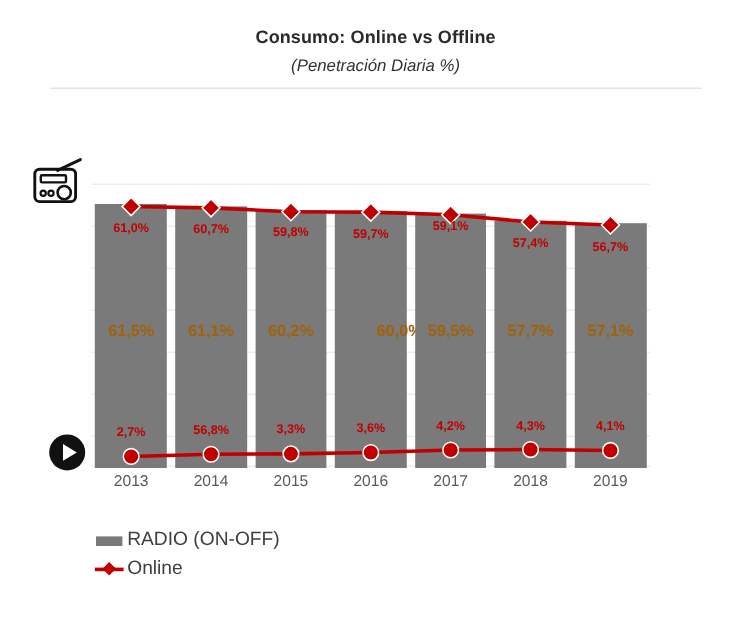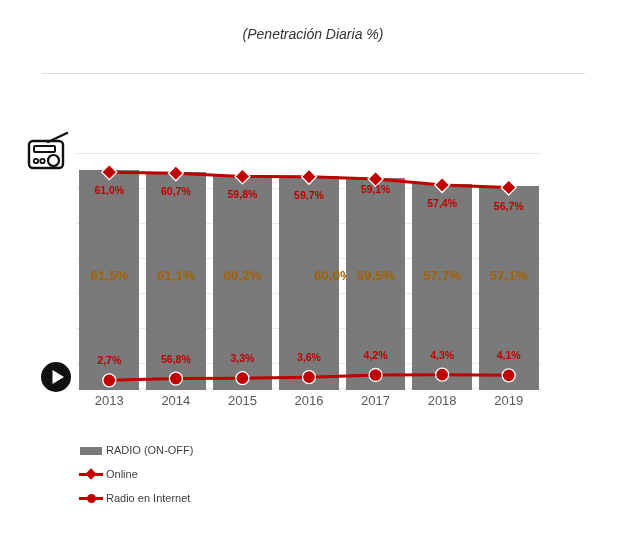--- a/index.html
+++ b/index.html
@@ -178,31 +178,32 @@
   .swatch-circle {
     position: absolute;
     left: 8.5px;
     top: 3.5px;
     width: 9px;
     height: 9px;
     background: #c00000;
     border-radius: 50%;
   }
   .legend-label {
-    font-size: 11px;
+    font-size: 16px;
     color: #404040;
     white-space: nowrap;
   }
 </style>
 </head>
 <body>
 
 <div id="slide">
 
   <div class="title-block">
+    <div class="title-main">Consumo: Online vs Offline</div>
     <div class="title-sub">(Penetración Diaria %)</div>
   </div>
   <div class="title-rule"></div>
 
   <div class="radio-icon">
     <svg viewBox="0 0 46 42" width="46" height="42" aria-hidden="true">
       <line x1="22" y1="11" x2="41" y2="2" stroke="#111" stroke-width="2.4" stroke-linecap="round"></line>
       <rect x="3" y="10" width="34" height="27" rx="4" ry="4" fill="none" stroke="#111" stroke-width="2.4"></rect>
       <rect x="8" y="15" width="21" height="6" rx="1" ry="1" fill="none" stroke="#111" stroke-width="2"></rect>
       <circle cx="27.5" cy="29.5" r="5.5" fill="none" stroke="#111" stroke-width="2.2"></circle>
@@ -299,22 +300,15 @@
       </span>
       <span class="legend-label">RADIO (ON-OFF)</span>
     </div>
     <div class="legend-row">
       <span class="legend-key">
         <span class="swatch-line"></span>
           <span class="swatch-diamond"></span>
       </span>
       <span class="legend-label">Online</span>
     </div>
-    <div class="legend-row">
-      <span class="legend-key">
-        <span class="swatch-line"></span>
-          <span class="swatch-circle"></span>
-      </span>
-      <span class="legend-label">Radio en Internet</span>
-    </div>
   </div>
 
 </div>
 
 </body></html>

